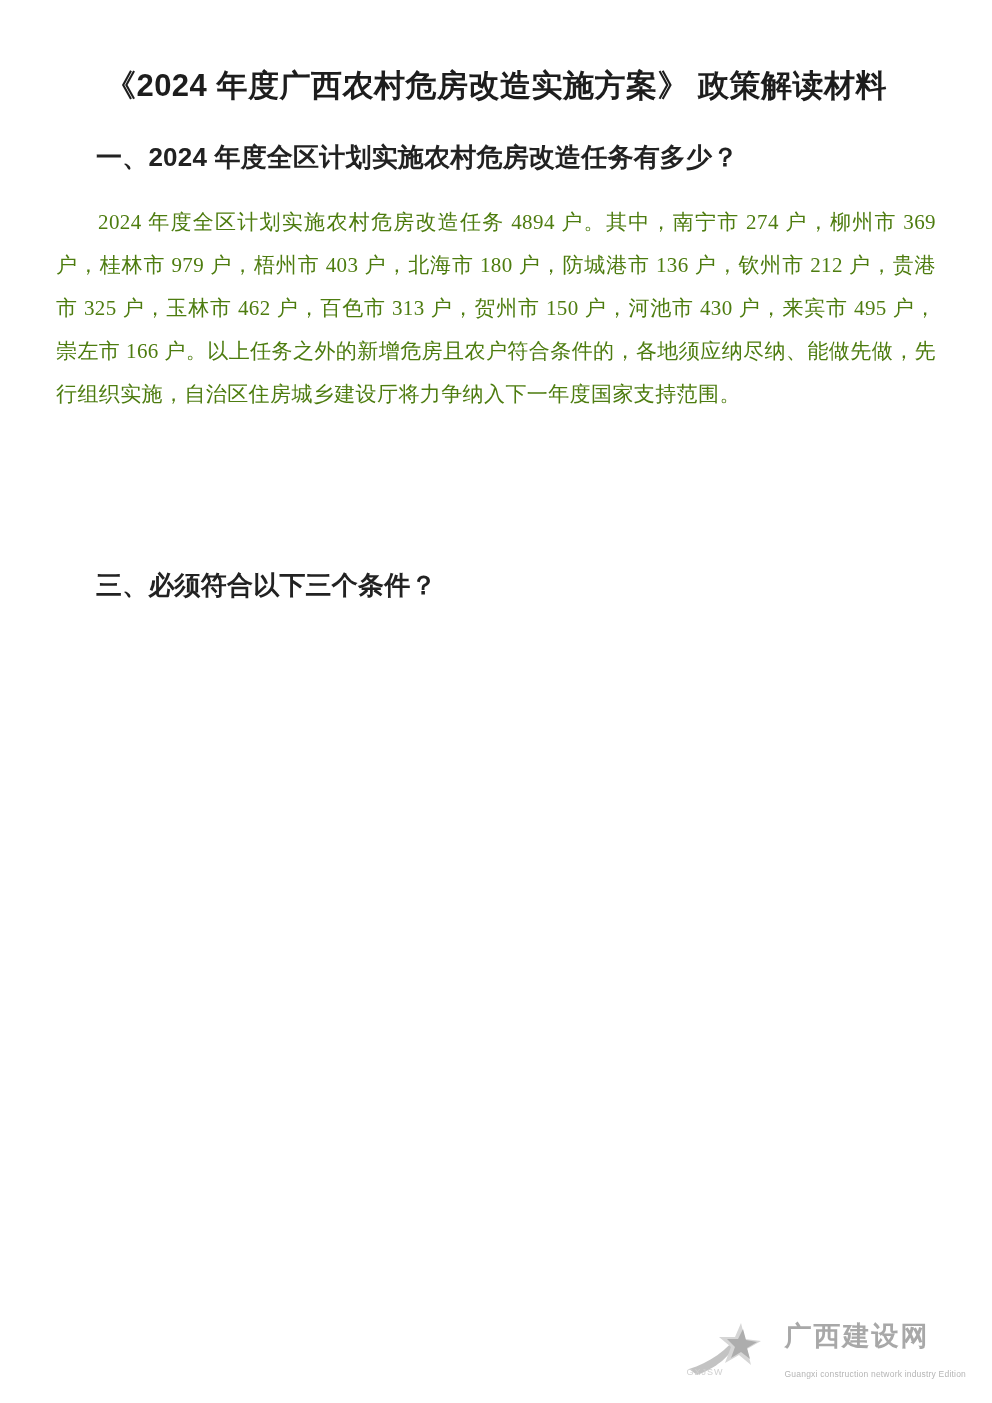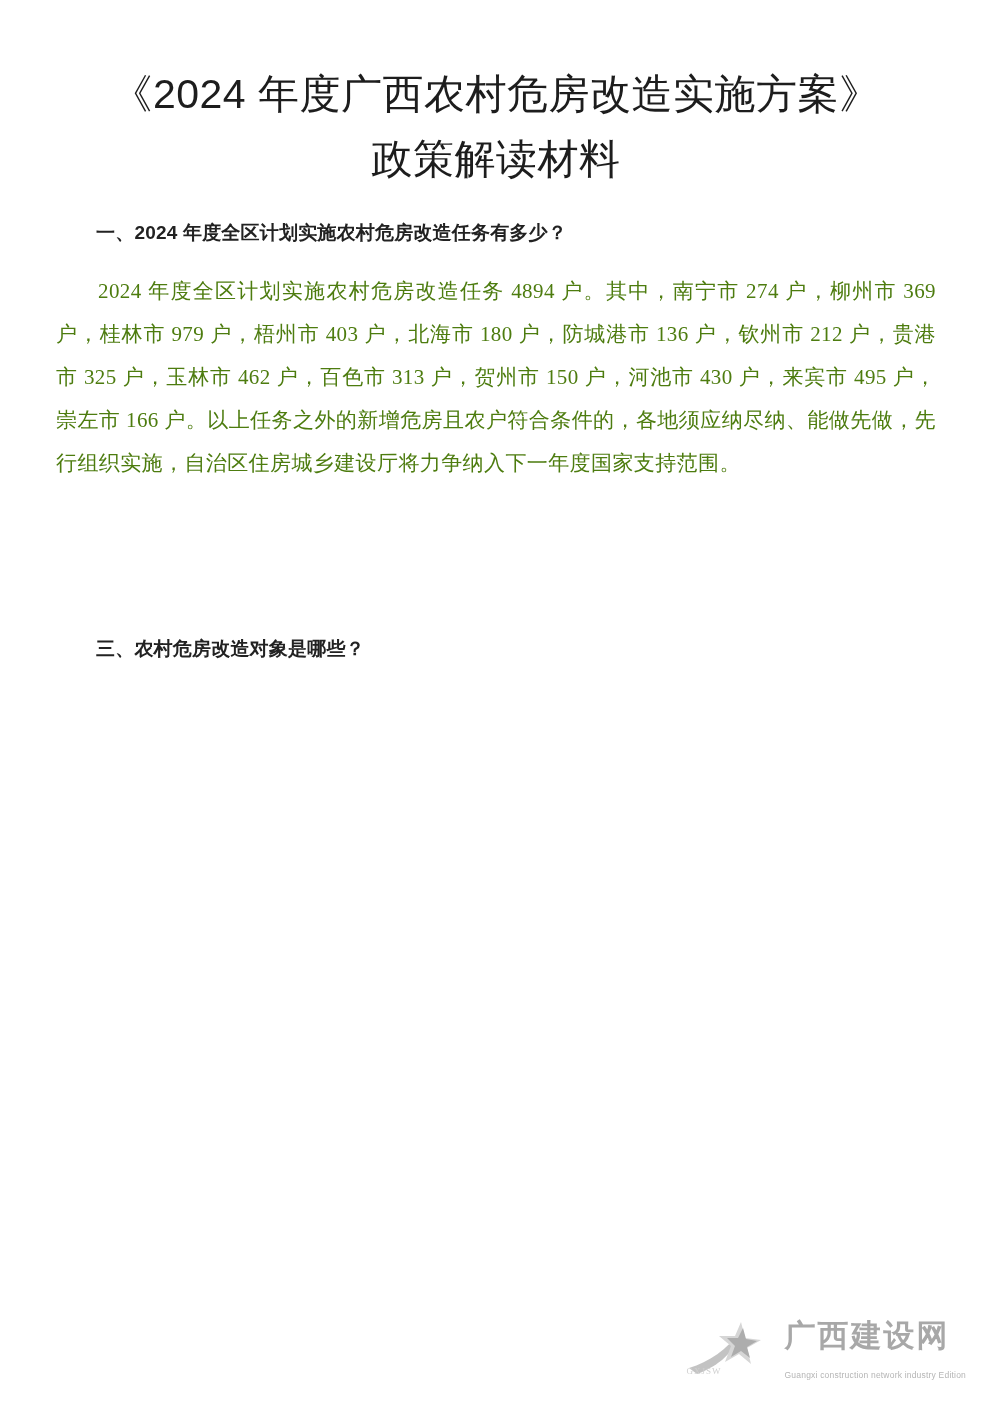--- a/index.html
+++ b/index.html
@@ -17,35 +17,35 @@
   }
   .page {
     position: relative;
     width: 992px;
     height: 1403px;
     box-sizing: border-box;
     padding: 52px 56px 0 56px;
   }
   .doc-title {
     font-family: "Liberation Sans", "DejaVu Sans", sans-serif;
-    font-weight: normal;
-    font-size: 41px;
+    font-weight: bold;
+    font-size: 31px;
     line-height: 1.58;
     text-align: center;
     color: #1d1d1d;
     letter-spacing: 0.5px;
     margin: 10px 30px 0 30px;
   }
   .section {
     margin-top: 26px;
   }
   .section-heading {
     font-family: "Liberation Sans", "DejaVu Sans", sans-serif;
     font-weight: bold;
-    font-size: 19px;
+    font-size: 26px;
     line-height: 1.6;
     color: #222222;
     text-indent: 40px;
     letter-spacing: 0.2px;
   }
   .body-text {
     font-family: "Liberation Serif", "DejaVu Serif", serif;
     font-size: 21px;
     line-height: 2.05;
     color: #4d7c0f;
@@ -81,37 +81,37 @@
     display: block;
   }
   .wm-textblock {
     display: flex;
     flex-direction: column;
     justify-content: center;
     line-height: 1.15;
   }
   .wm-main {
     font-family: Liberation Sans, sans-serif;
-    font-size: 31px;
+    font-size: 27px;
     font-weight: bold;
     color: #9a9a9a;
     letter-spacing: 2px;
   }
   .wm-sub {
     font-family: "Liberation Sans", "DejaVu Sans", sans-serif;
     font-size: 8.5px;
     color: #a8a8a8;
     letter-spacing: 0.2px;
     margin-top: 18px;
   }
   .wm-ghost {
     position: absolute;
     left: 4px;
     bottom: 4px;
-    font-family: Liberation Serif, serif;
+    font-family: Liberation Sans, sans-serif;
     font-size: 9px;
     color: #c8c8c8;
     letter-spacing: 1px;
   }
 </style>
 </head>
 <body>
 
 <div class="page">
 
@@ -121,21 +121,21 @@
     <div class="section-heading">一、2024 年度全区计划实施农村危房改造任务有多少？</div>
     <p class="body-text">2024 年度全区计划实施农村危房改造任务 4894 户。其中，南宁市 274 户，柳州市 369 户，桂林市 979 户，梧州市 403 户，北海市 180 户，防城港市 136 户，钦州市 212 户，贵港市 325 户，玉林市 462 户，百色市 313 户，贺州市 150 户，河池市 430 户，来宾市 495 户，崇左市 166 户。以上任务之外的新增危房且农户符合条件的，各地须应纳尽纳、能做先做，先行组织实施，自治区住房城乡建设厅将力争纳入下一年度国家支持范围。</p>
   </div>
 
   <div class="gap-small"></div>
 
 
   <div class="gap-large"></div>
 
   <div class="section">
-    <div class="section-heading">三、农村危房改造对象是哪些？</div>
+    <div class="section-heading">三、必须符合以下三个条件？</div>
   </div>
 
   <div class="watermark">
     <div class="wm-star">
       <svg width="92" height="62" viewBox="0 0 92 62" xmlns="http://www.w3.org/2000/svg">
         <path d="M6 50 C 26 44, 44 32, 58 12 C 52 34, 36 48, 14 56 Z" fill="#b9b9b9"></path>
         <path d="M58 4 L62 20 L78 22 L64 30 L68 46 L56 36 L42 44 L48 28 L36 18 L52 18 Z" fill="#cfcfcf"></path>
         <path d="M60 10 L63 21 L74 23 L64 29 L67 40 L58 33 L48 39 L52 28 L44 20 L55 20 Z" fill="#9f9f9f"></path>
       </svg>
       <span class="wm-ghost">GXJSW</span>

